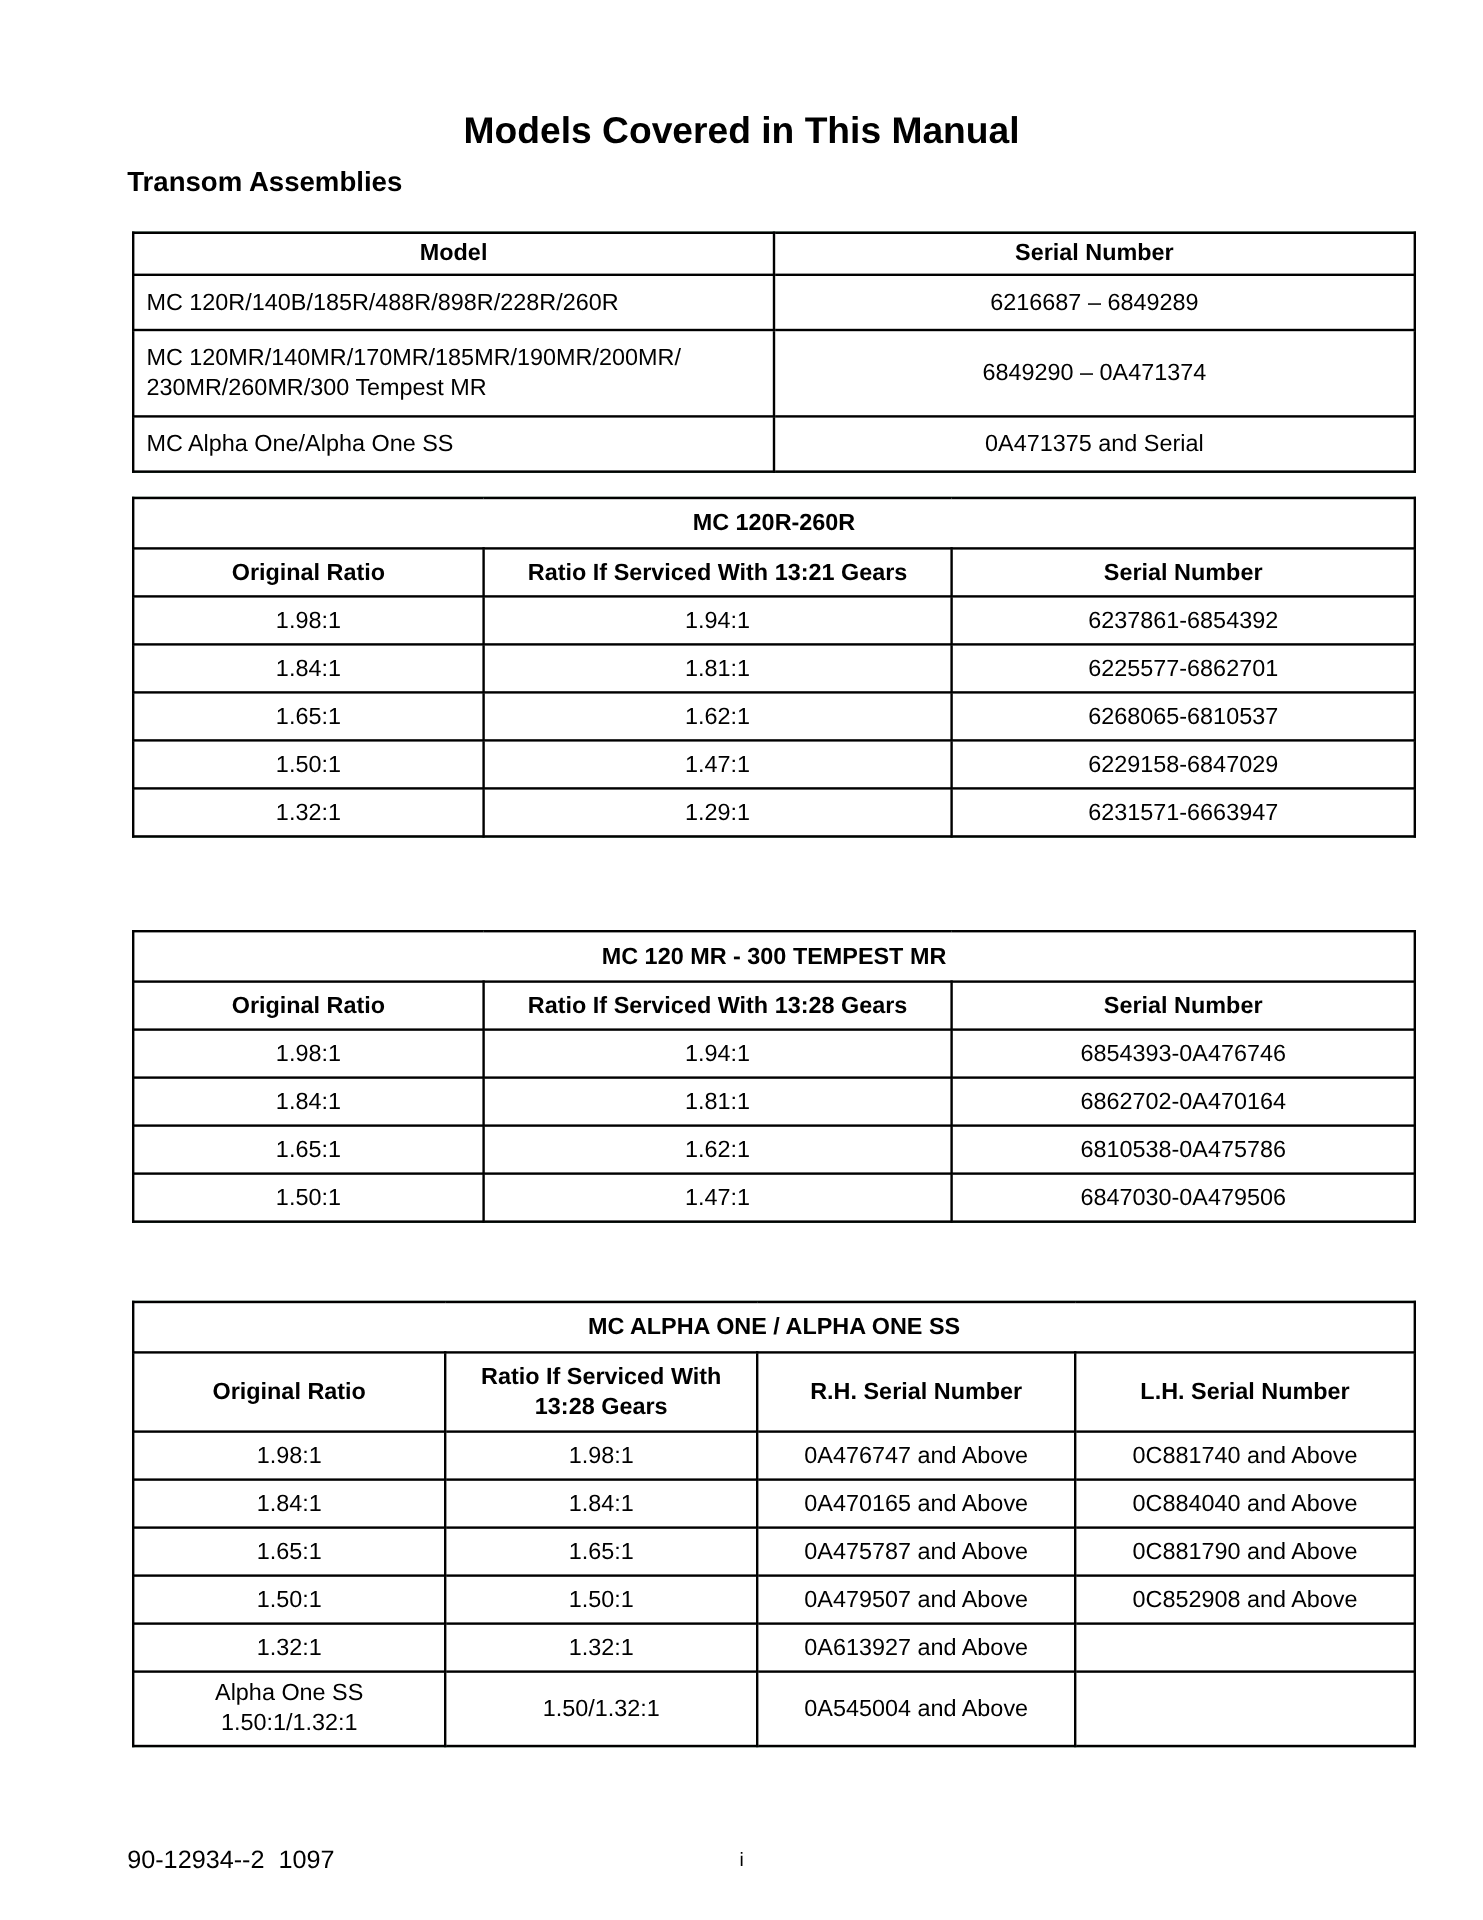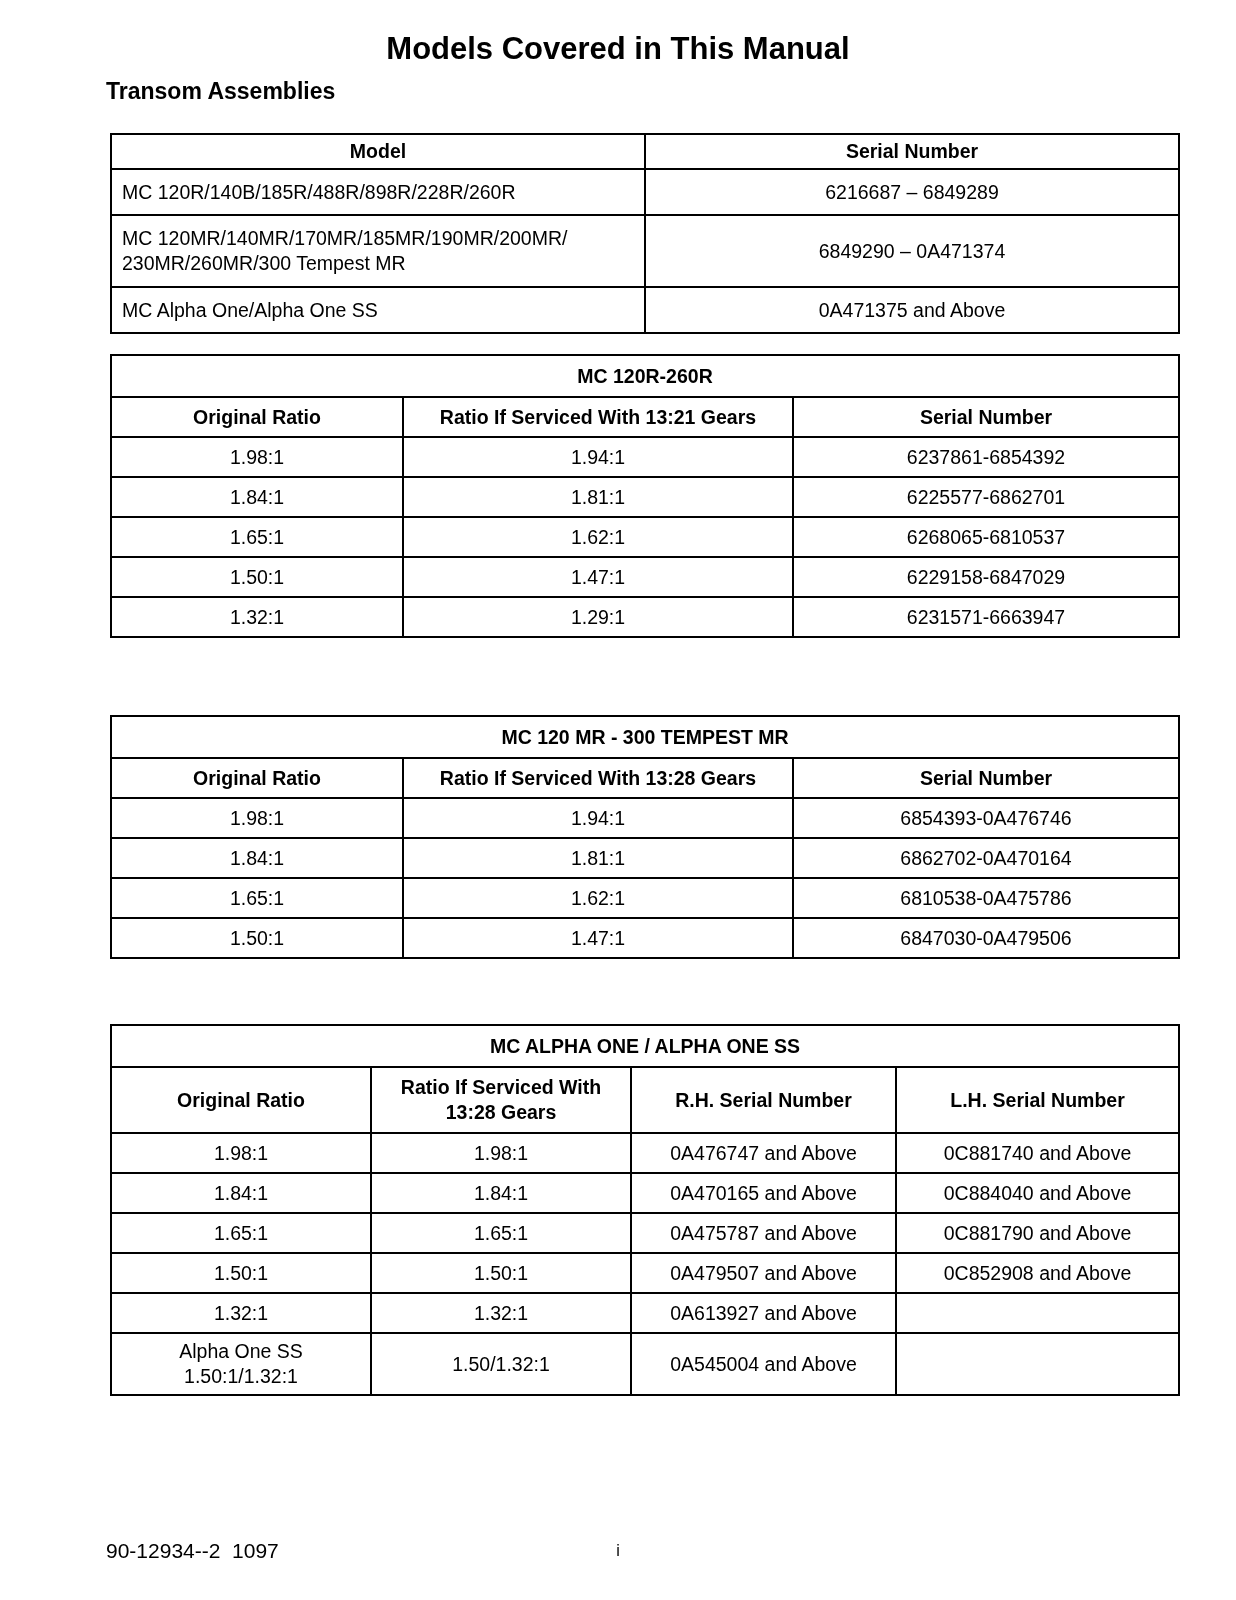--- a/index.html
+++ b/index.html
@@ -21,21 +21,21 @@
     height: 1600px;
     box-sizing: border-box;
   }
 
   .doc-title {
     text-align: center;
     font-size: 31px;
     font-weight: bold;
     letter-spacing: 0px;
     margin: 0;
-    padding-top: 30px;
+    padding-top: 90px;
     line-height: 38px;
   }
 
   .section-heading {
     font-size: 23px;
     font-weight: bold;
     margin: 0;
     padding-left: 106px;
     line-height: 30px;
   }
@@ -148,21 +148,21 @@
       </tr>
       <tr>
         <td class="c-left two-line">
             <span class="stack-line">MC 120MR/140MR/170MR/185MR/190MR/200MR/</span>
             <span class="stack-line">230MR/260MR/300 Tempest MR</span>
           </td>
         <td class="c-center">6849290 – 0A471374</td>
       </tr>
       <tr>
         <td class="c-left">MC Alpha One/Alpha One SS</td>
-        <td class="c-center">0A471375 and Above</td>
+        <td class="c-center">0A471375 and Serial</td>
       </tr>
     </tbody>
   </table>
 
 
   <table class="doc-table tbl-sterndrive">
     <colgroup>
       <col class="col-a">
       <col class="col-b">
       <col class="col-c">

